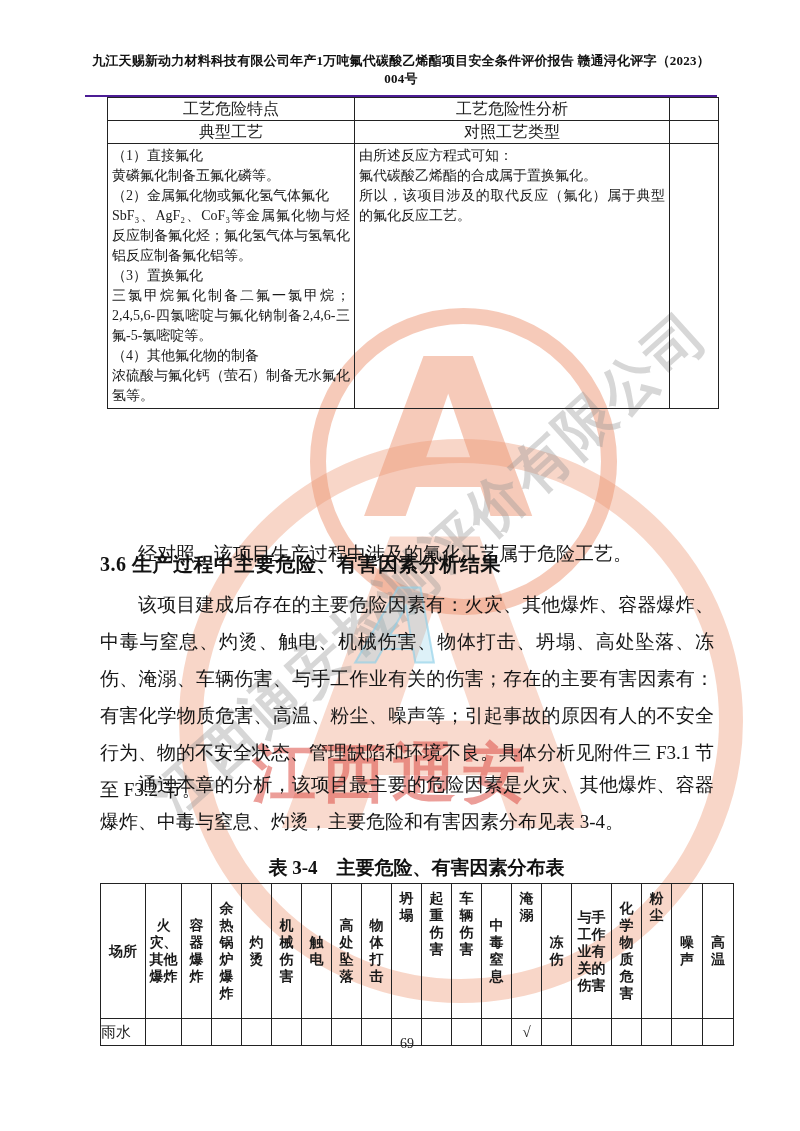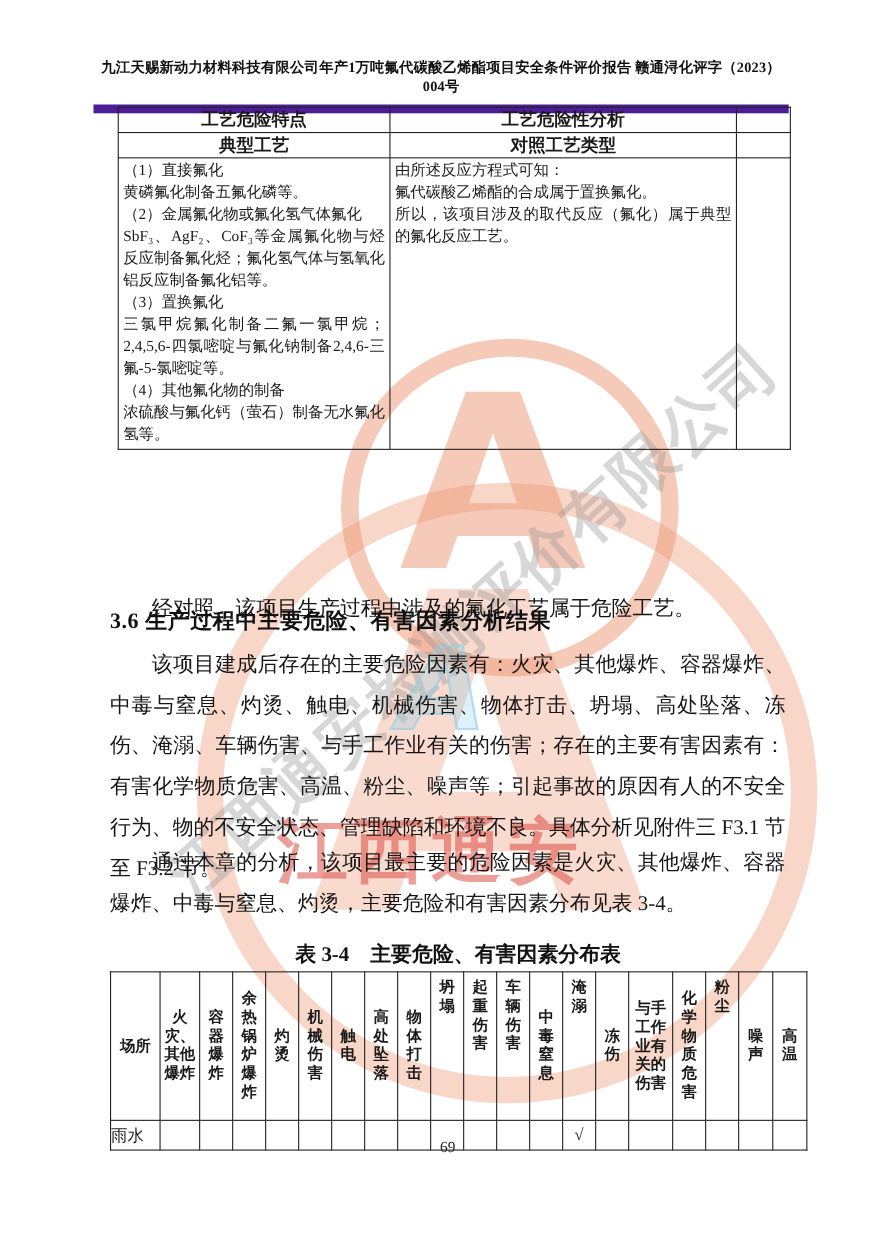--- a/index.html
+++ b/index.html
@@ -31,28 +31,28 @@
   .red-wm{
     left:252px;top:730px;font-size:64px;font-weight:bold;letter-spacing:6px;
     color:rgba(221,79,70,0.55);z-index:1;white-space:nowrap;
     font-family:"Liberation Serif",serif;
   }
   
   .content{position:absolute;left:0;top:0;width:800px;height:1131px;z-index:2;}
   .doc-header{
     position:absolute;top:52px;left:85px;width:632px;text-align:center;
     font-size:13px;font-weight:600;color:#111;padding-bottom:7px;
-    border-bottom:8px solid #4c1d95;letter-spacing:0.2px;
+    border-bottom:2px solid #4c1d95;letter-spacing:0.2px;
   }
   table{border-collapse:collapse;table-layout:fixed;}
   td,th{border:1.5px solid #222;overflow:hidden;}
   
   .process-table{position:absolute;left:107px;top:97px;width:611px;}
   .process-table th{
-    font-size:16px;font-weight:bold;text-align:center;height:22px;padding:0;
+    font-size:16px;font-weight:normal;text-align:center;height:22px;padding:0;
   }
   .process-table td{
     font-size:14px;line-height:20px;vertical-align:top;
     padding:2px 4px;white-space:pre-line;text-align:justify;
   }
   .process-table .r1{height:125px;}
   .process-table .r2{height:236px;}
   .process-table td.pad-top{}
   
   .para{

